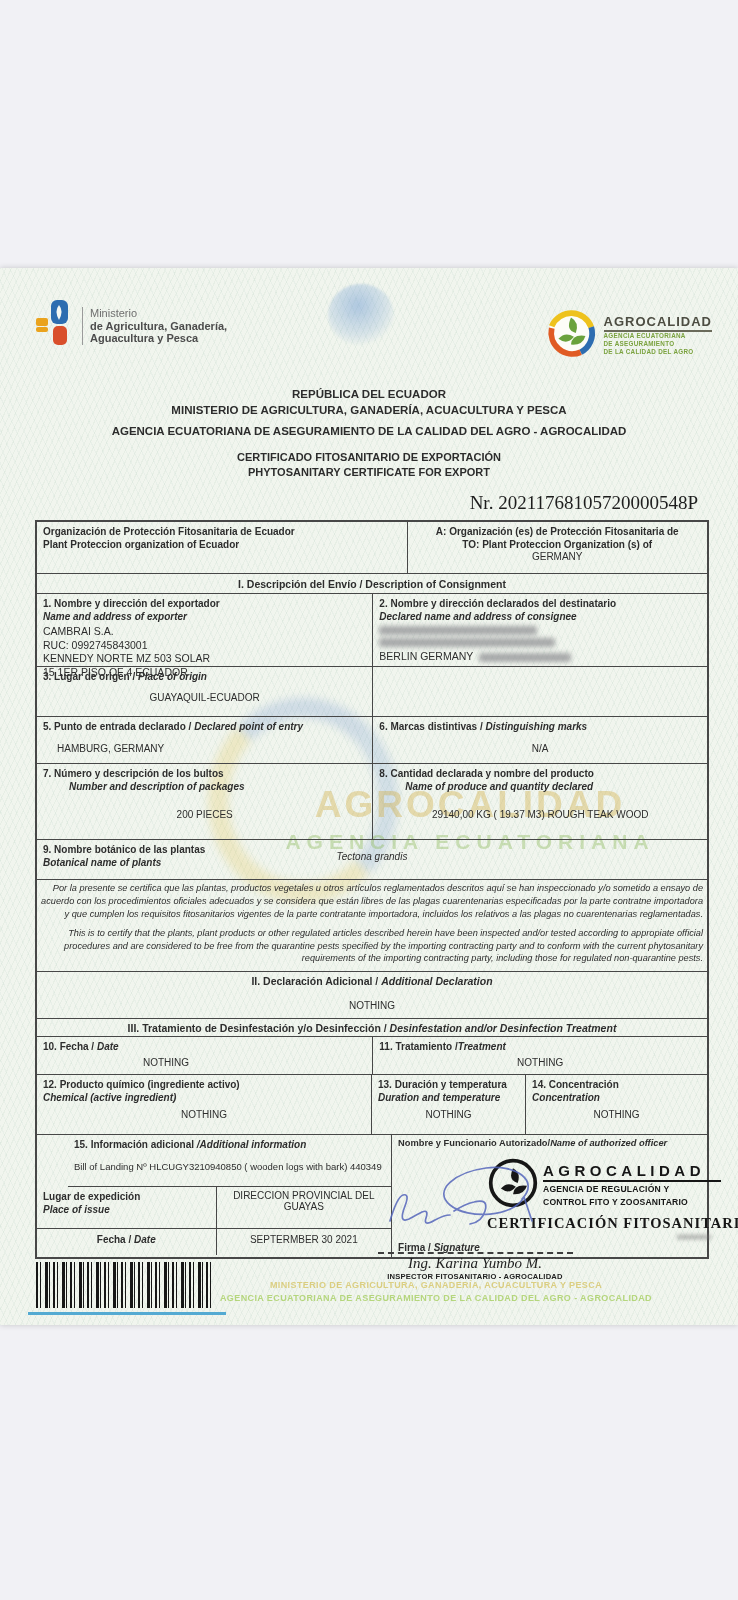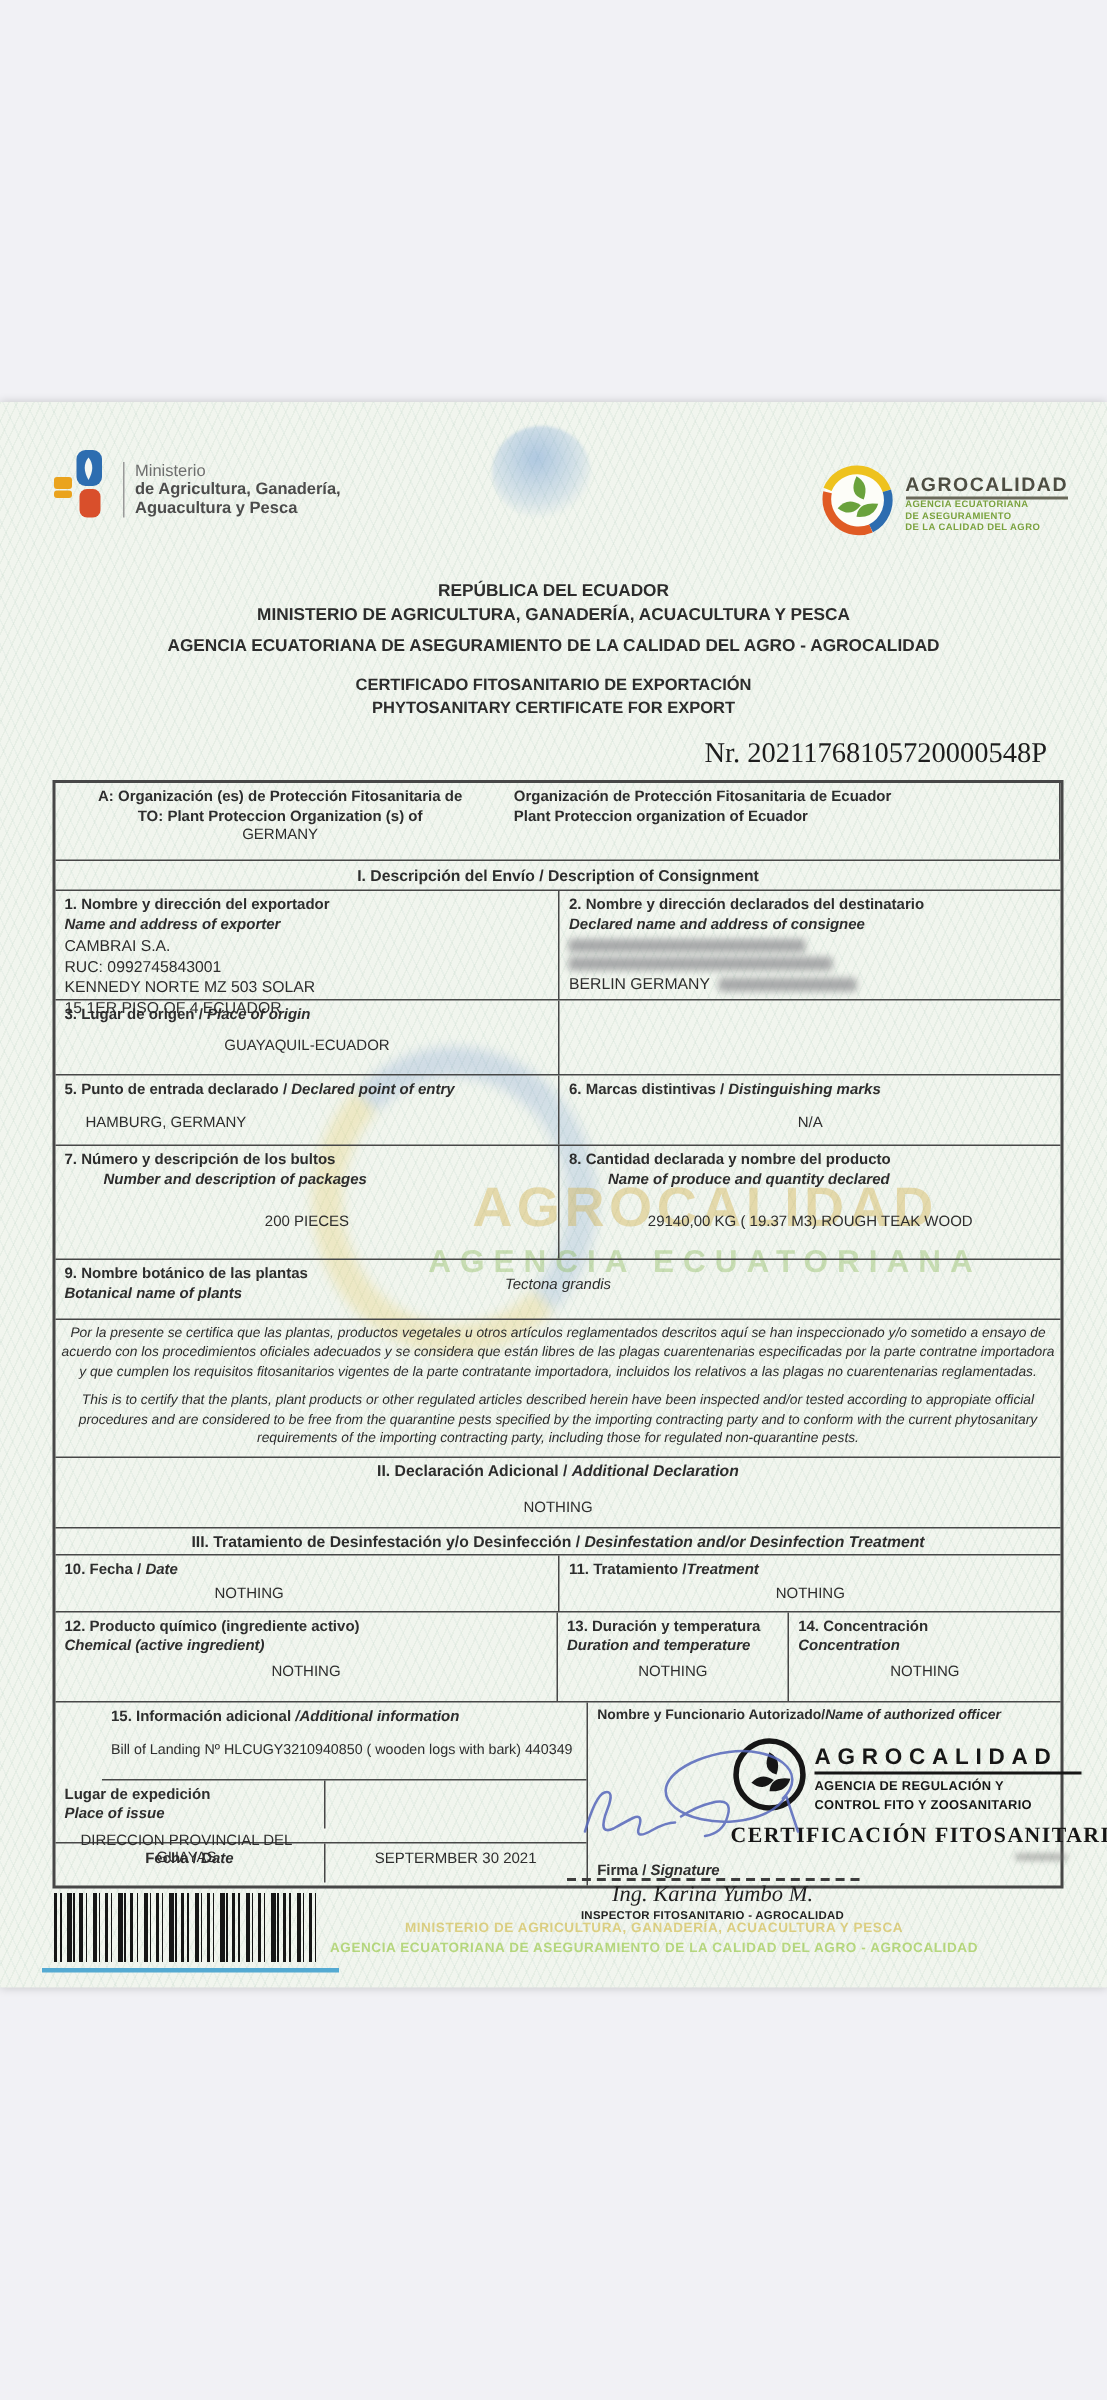--- a/index.html
+++ b/index.html
@@ -51,35 +51,35 @@
   .cell{box-sizing:border-box;padding:3px 6px;position:relative;}
   .cell.rb{border-right:1px solid #474747;}
   .lab{font-size:10px;font-weight:bold;line-height:1.3;}
   .lab .it, .it{font-style:italic;}
   .val{font-size:10px;text-align:center;}
   .addr{font-size:10.5px;line-height:1.3;margin-top:2px;}
   .sec-title{font-size:10.5px;font-weight:bold;text-align:center;width:100%;}
   .blurbar{height:9px;background:#8f8f93;border-radius:2px;filter:blur(2.5px);opacity:.75;margin:3px 0;}
   .inlineblur{display:inline-block;height:9px;background:#8f8f93;border-radius:2px;filter:blur(2.5px);
      opacity:.75;vertical-align:middle;margin-left:6px;}
-  .para{font-size:9.2px;font-style:italic;line-height:1.4;text-align:center;margin:2px 4px;}
+  .para{font-size:9.2px;font-style:italic;line-height:1.4;text-align:right;margin:2px 4px;}
   
   .rA{height:52px;}  .rB{height:20px;align-items:center;}
   .rC{height:73px;}  .rD{height:50px;}  .rE{height:47px;}
   .rF{height:76px;}  .rG{height:40px;}  .rH{height:90px;display:block;}
   .rI{height:44px;display:block;} .rJ{height:18px;align-items:center;}
   .rK{height:38px;}  .rL{height:60px;} .rM{height:122px;}
   .w55{width:55.3%;} .w45{width:44.7%;}
   .w50{width:50.2%;} .w50b{width:49.8%;}
   .wL1{width:50%;} .wL2{width:23%;} .wL3{width:27%;}
   .wM1{width:53%;padding:0;} .wM2{width:47%;}
   .center-block{text-align:center;}
   
   .sub1{height:52px;border-bottom:1px solid #474747;box-sizing:border-box;padding:3px 6px;margin-left:31px;}
-  .sub23{display:flex;height:42px;border-bottom:1px solid #474747;box-sizing:border-box;flex-direction:column;}
+  .sub23{display:flex;height:42px;border-bottom:1px solid #474747;box-sizing:border-box;}
   .sub23 .sl{width:50.7%;border-right:1px solid #474747;box-sizing:border-box;padding:3px 6px;}
   .sub23 .sr{width:49.3%;box-sizing:border-box;padding:3px 6px;text-align:center;font-size:10px;}
   .sub4{display:flex;height:26px;box-sizing:border-box;}
   .sub4 .sl{width:50.7%;border-right:1px solid #474747;box-sizing:border-box;text-align:center;
      font-size:10px;font-weight:bold;padding-top:5px;}
   .sub4 .sr{width:49.3%;box-sizing:border-box;text-align:center;font-size:10px;padding-top:5px;}
   .billtext{font-size:9.5px;margin-top:10px;}
   
   .stamp{position:absolute;right:-14px;top:22px;width:234px;color:#161616;z-index:3;}
   .stamp-top{display:flex;align-items:center;}
@@ -165,28 +165,28 @@
       <div class="hl hl3">AGENCIA ECUATORIANA DE ASEGURAMIENTO DE LA CALIDAD DEL AGRO - AGROCALIDAD</div>
       <div class="hl hl4">CERTIFICADO FITOSANITARIO DE EXPORTACIÓN</div>
       <div class="hl hl5">PHYTOSANITARY CERTIFICATE FOR EXPORT</div>
     </div>
 
     <div class="nr-line">Nr. 20211768105720000548P</div>
 
     <div class="form">
 
       <div class="row rA">
+        <div class="cell rb w55">
+          <div class="lab">Organización de Protección Fitosanitaria de Ecuador</div>
+          <div class="lab">Plant Proteccion organization of Ecuador</div>
+        </div>
         <div class="cell w45 center-block">
           <div class="lab">A: Organización (es)  de Protección Fitosanitaria de</div>
           <div class="lab">TO: Plant Proteccion Organization (s) of</div>
           <div class="val">GERMANY</div>
-        </div>
-        <div class="cell rb w55">
-          <div class="lab">Organización de Protección Fitosanitaria de Ecuador</div>
-          <div class="lab">Plant Proteccion organization of Ecuador</div>
         </div>
       </div>
 
       <div class="row rB">
         <div class="sec-title">I. Descripción del Envío / Description of Consignment</div>
       </div>
 
       <div class="row rC">
         <div class="cell rb w50">
           <div class="lab">1. Nombre y dirección del exportador</div>

